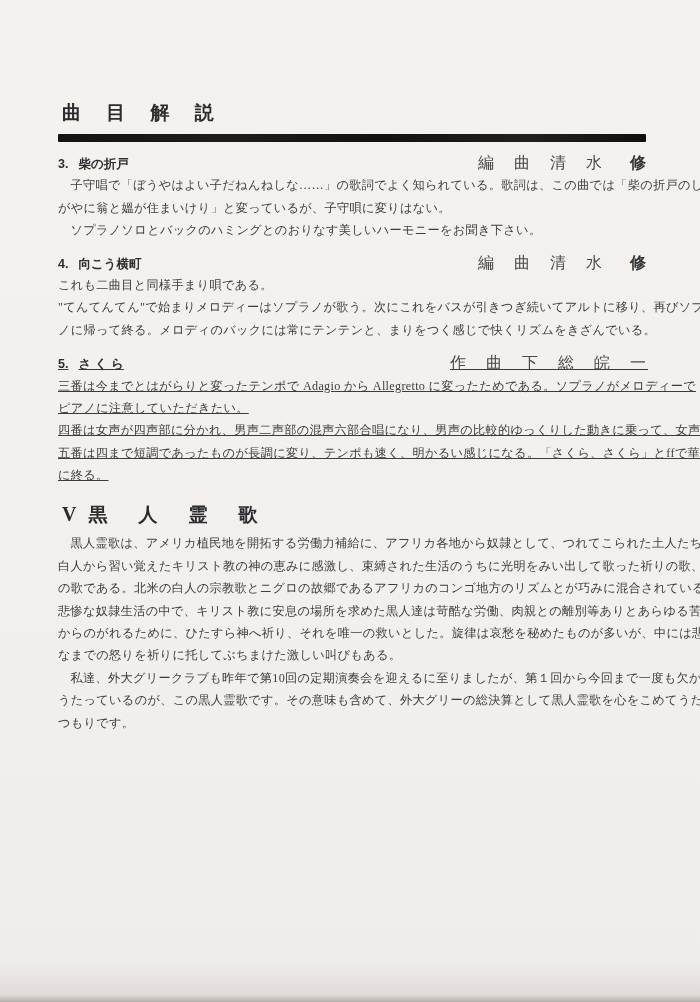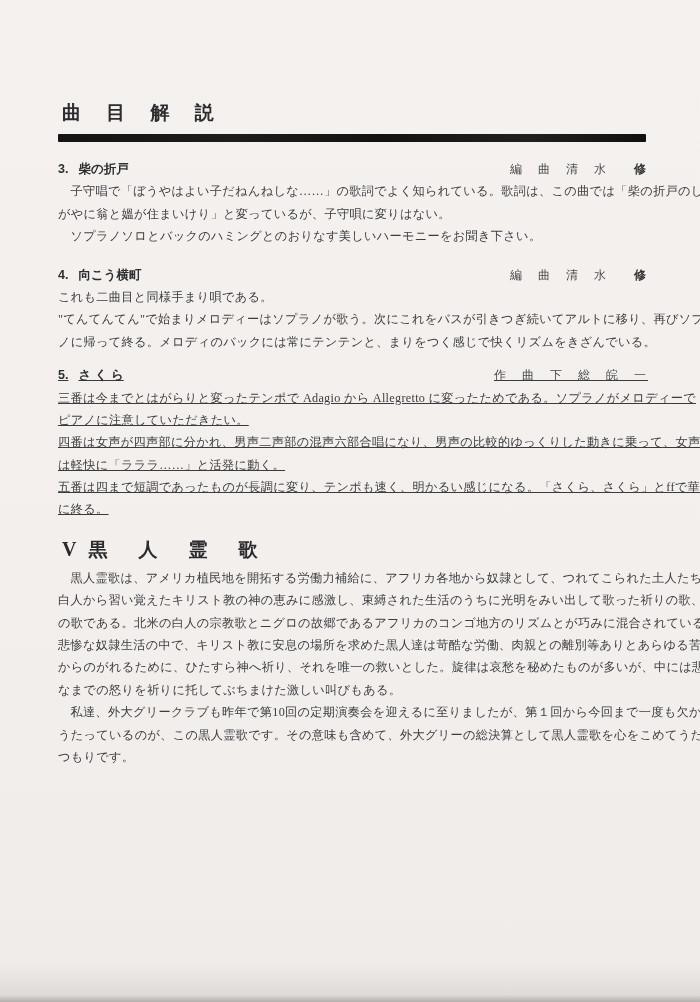--- a/index.html
+++ b/index.html
@@ -23,34 +23,34 @@
     font-size:19px;font-weight:bold;color:#2c2c2e;
     letter-spacing:10px;
     margin:0 0 8px 4px;
   }
   .title-bar{
     height:8px;width:588px;
     background:linear-gradient(90deg,#141414 0%,#1d1d1d 30%,#121212 55%,#202020 80%,#101010 100%);
     border-radius:1px;
   }
   
-  .song-section{margin-top:16px;}
+  .song-section{margin-top:10px;}
   #sections .song-section:nth-child(1){}
   #sections .song-section:nth-child(3){margin-top:11px;text-decoration:underline;}
   .song-head{
     display:flex;justify-content:space-between;align-items:baseline;
     height:22.4px;line-height:22.4px;
   }
   .song-head-left{
     font-family:"Liberation Sans","DejaVu Sans",sans-serif;
     font-weight:bold;font-size:12.5px;color:#2e2e30;
   }
   .song-number{margin-right:10px;}
   .song-credit{
-    font-size:12px;color:#4a4a4c;letter-spacing:2px;
+    font-size:16px;color:#4a4a4c;letter-spacing:2px;
     display:flex;align-items:flex-start;
   }
   .credit-strong{font-weight:bold;color:#333335;margin-left:26px;letter-spacing:2px;}
   .credit-strong:empty{display:none;margin-left:0;}
   
   .text-line{
     font-size:12.2px;line-height:22.4px;height:22.4px;
     letter-spacing:0.3px;color:#3d3d3f;
     white-space:nowrap;
   }
@@ -121,21 +121,20 @@
       </span>
       <span class="song-credit">
         <span class="credit-main">作　曲　下　総　皖　一</span>
 
       </span>
     </div>
     <div class="song-lines">
           <div class="text-line">三番は今までとはがらりと変ったテンポで Adagio から Allegretto に変ったためである。ソプラノがメロディーで</div>
           <div class="text-line">ピアノに注意していただきたい。</div>
           <div class="text-line">四番は女声が四声部に分かれ、男声二声部の混声六部合唱になり、男声の比較的ゆっくりした動きに乗って、女声部</div>
-          <div class="text-line">は軽快に「ラララ……」と活発に動く。</div>
           <div class="text-line">五番は四まで短調であったものが長調に変り、テンポも速く、明かるい感じになる。「さくら、さくら」とffで華か</div>
           <div class="text-line">に終る。</div>
         </div>
   </div>
 </div>
 
   <div class="spiritual-section">
     <div class="spiritual-head">
       <span class="spiritual-numeral">V</span>
       <span class="spiritual-title">黒　人　霊　歌</span>

